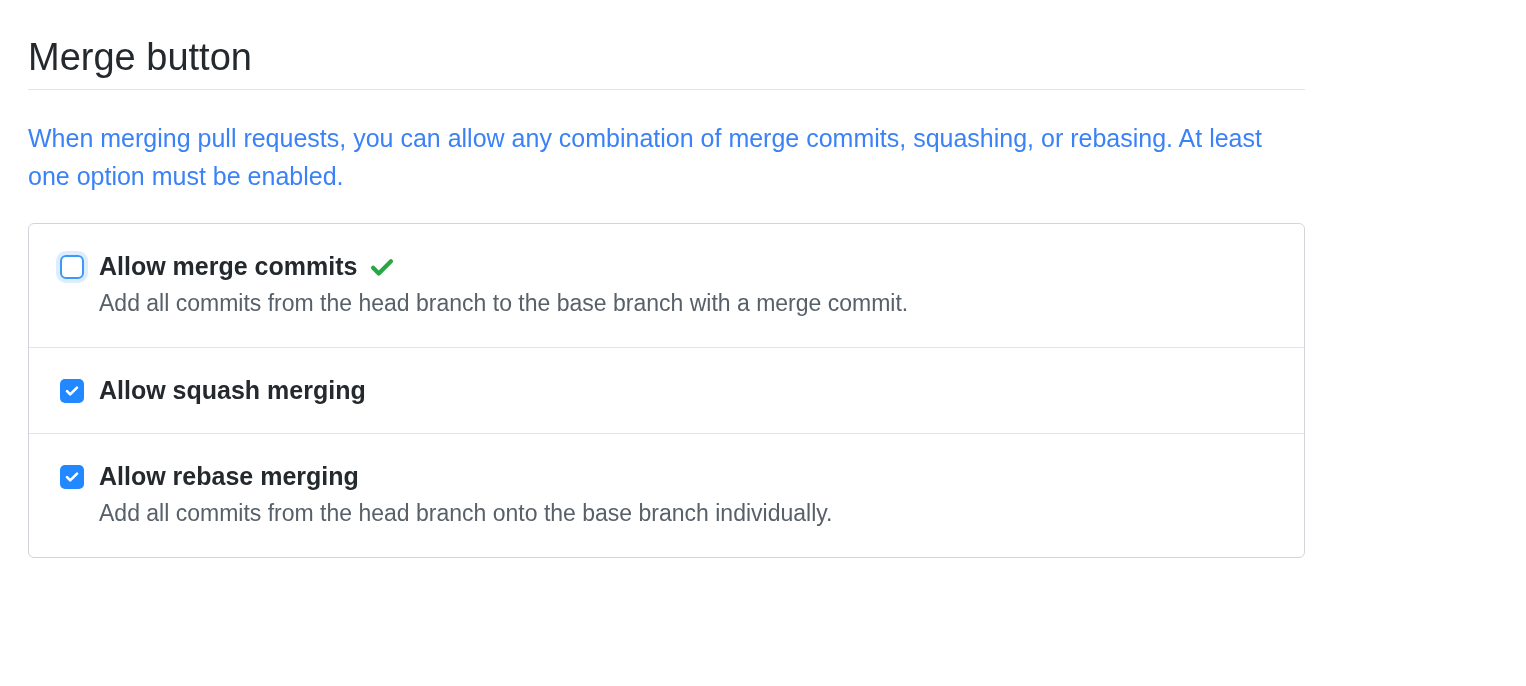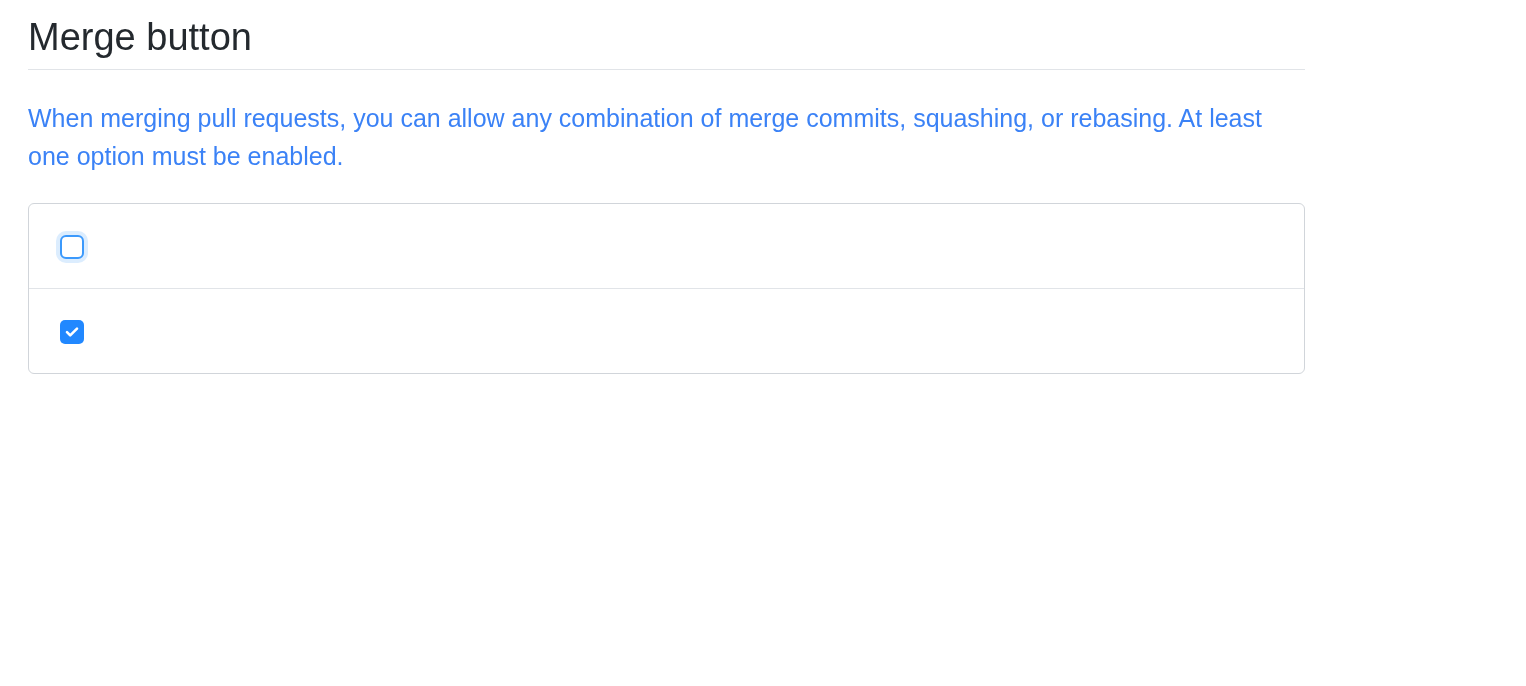--- a/index.html
+++ b/index.html
@@ -6,20 +6,21 @@
   html, body {
     margin: 0;
     padding: 0;
     background: #ffffff;
     font-family: -apple-system, BlinkMacSystemFont, "Segoe UI", Helvetica, Arial, sans-serif;
     color: #24292e;
   }
   .page {
     width: 1333px;
     padding: 16px 28px 30px 28px;
+    margin-top: 20px;
   }
   .section-title {
     font-size: 38px;
     font-weight: 400;
     margin: 0 0 10px 0;
     color: #24292e;
   }
   .title-rule {
     border: none;
     border-bottom: 1px solid #e1e4e8;
@@ -101,29 +102,58 @@
   <hr class="title-rule">
 
   <p class="section-desc">When merging pull requests, you can allow any combination of merge commits, squashing, or rebasing. At least one option must be enabled.</p>
 
   <div class="options-box">
 
     <div class="option-row">
       <div class="chk-slot">
         <div class="chk-unchecked"></div>
       </div>
+      <div class="option-body">
+        <div class="option-title-line">
+          <span class="option-title">Allow merge commits</span>
+          <span class="green-check">
+            <svg width="26" height="26" viewBox="0 0 16 16" fill="none">
+              <path d="M2.5 8.5 L6 12 L13.5 4.5" stroke="#28a745" stroke-width="2.6" stroke-linecap="round" stroke-linejoin="round" fill="none"></path>
+            </svg>
+          </span>
+        </div>
+        <div class="option-desc">Add all commits from the head branch to the base branch with a merge commit.</div>
+      </div>
     </div>
 
     <div class="option-row">
       <div class="chk-slot">
         <div class="chk-checked">
           <svg width="16" height="16" viewBox="0 0 16 16">
             <path d="M3 8.2 L6.2 11.4 L13 4.6" stroke="#ffffff" stroke-width="2.6" stroke-linecap="round" stroke-linejoin="round" fill="none"></path>
           </svg>
         </div>
       </div>
       <div class="option-body">
+        <div class="option-title-line">
+          <span class="option-title">Allow squash merging</span>
+        </div>
       </div>
     </div>
 
+    <div class="option-row">
+      <div class="chk-slot">
+        <div class="chk-checked">
+          <svg width="16" height="16" viewBox="0 0 16 16">
+            <path d="M3 8.2 L6.2 11.4 L13 4.6" stroke="#ffffff" stroke-width="2.6" stroke-linecap="round" stroke-linejoin="round" fill="none"></path>
+          </svg>
+        </div>
+      </div>
+      <div class="option-body">
+        <div class="option-title-line">
+          <span class="option-title">Allow rebase merging</span>
+        </div>
+        <div class="option-desc">Add all commits from the head branch onto the base branch individually.</div>
+      </div>
+    </div>
 
   </div>
 </div>
 
 </body></html>

